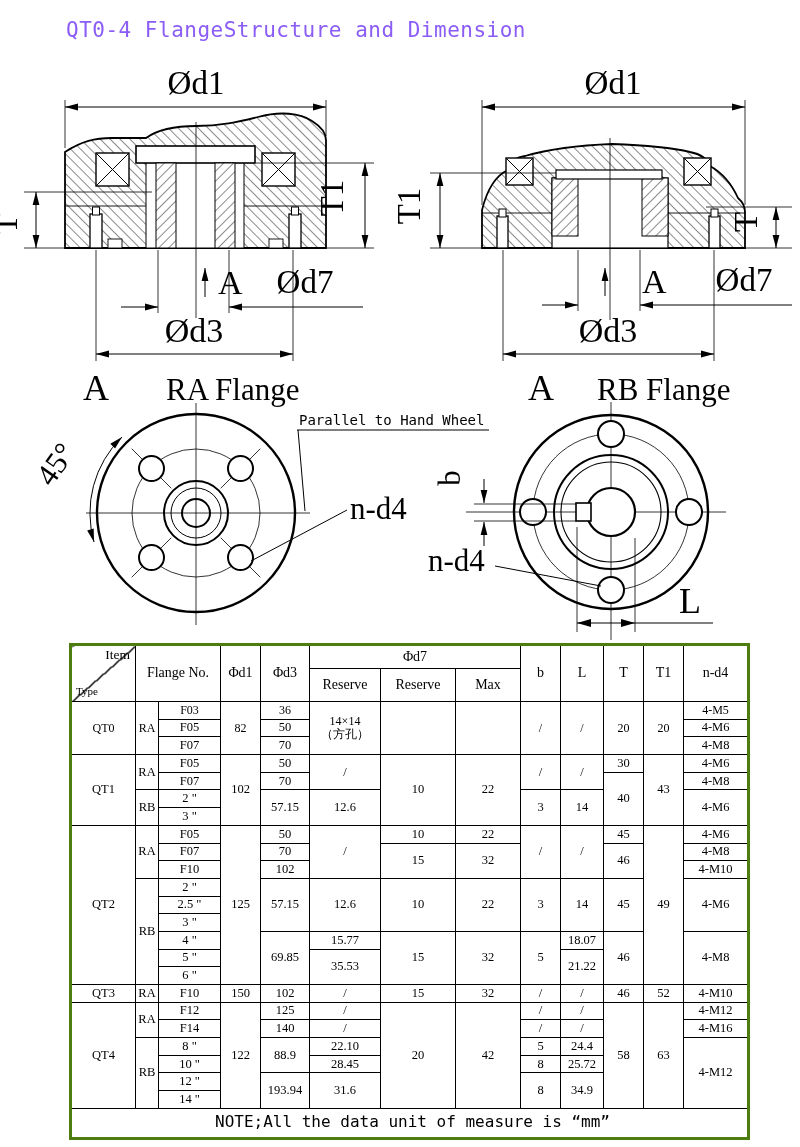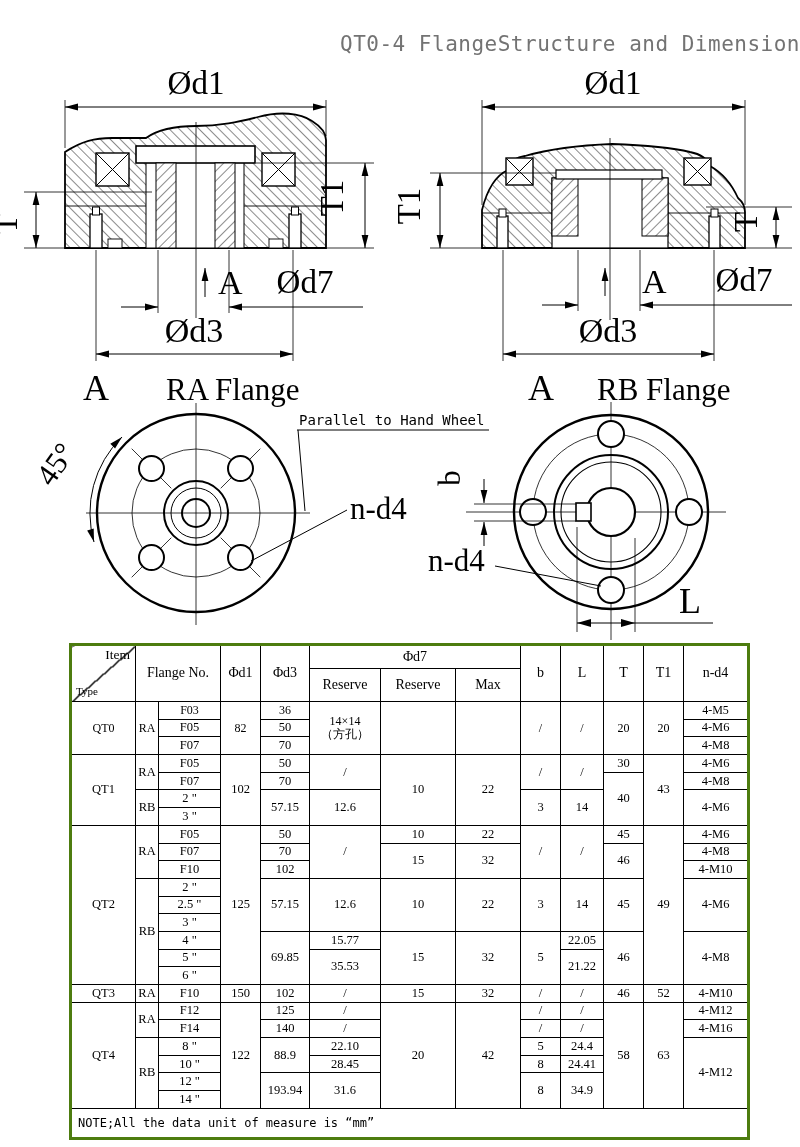--- a/index.html
+++ b/index.html
@@ -1,35 +1,35 @@
 <!DOCTYPE html>
 <html><head>
 <meta charset="utf-8">
 <style>
   html,body{margin:0;padding:0;background:#fff;}
   .page{position:relative;width:800px;height:1147px;background:#fff;color:#000;overflow:hidden;}
-  .title{position:absolute;top:32px;left:66px;width:734px;text-align:right;
-         font-family:"DejaVu Sans Mono",monospace;font-size:21px;letter-spacing:.5px;color:#737373;}
+  .title{position:absolute;top:18px;left:66px;width:734px;text-align:left;
+         font-family:"DejaVu Sans Mono",monospace;font-size:21px;letter-spacing:.5px;color:#8b5cf6;}
   svg text{fill:#000;stroke:none;}
   .serif{font-family:"Liberation Serif",serif;}
   .mono{font-family:"DejaVu Sans Mono",monospace;}
   
   .spec{position:absolute;left:69px;top:643px;width:679px;border-collapse:collapse;table-layout:fixed;
         font-family:"Liberation Serif",serif;color:#000;border:3px solid #4d7c0f;}
   .spec td,.spec th{border:1px solid #000;text-align:center;vertical-align:middle;padding:0;
         font-weight:normal;font-size:12.5px;line-height:1.05;overflow:hidden;}
   .spec thead tr.h1{height:24px;} .spec thead tr.h2{height:33px;}
   .spec thead th{font-size:14px;}
   .spec tbody tr{height:17.7px;}
   .spec .two td,.spec .two div{font-size:12px;}
   th.diag{position:relative;
       background:linear-gradient(to bottom right,#fff calc(50% - .7px),#000 calc(50% - .7px),#000 calc(50% + .7px),#fff calc(50% + .7px));}
   th.diag .itm{position:absolute;top:2px;right:5px;font-size:13.5px;}
   th.diag .typ{position:absolute;bottom:3px;left:4px;font-size:11px;}
-  tr.note td{text-align:left;font-family:"DejaVu Sans Mono",monospace;font-size:12px;height:24px;padding:2px 0 2px 6px;}
+  tr.note td{text-align:center;font-family:"DejaVu Sans Mono",monospace;font-size:16px;height:24px;padding:2px 0 2px 6px;}
 </style>
 </head>
 <body>
 
 <div class="page">
 
   <div class="title">QT0-4 FlangeStructure and Dimension</div>
 
   <svg width="800" height="640" viewBox="0 0 800 640" style="position:absolute;top:0;left:0;">
     <defs>
@@ -370,21 +370,21 @@
       <tr>
         <td>3 "</td>
       </tr>
       <tr>
         <td>4 "</td>
         <td rowspan="3">69.85</td>
         <td>15.77</td>
         <td rowspan="3">15</td>
         <td rowspan="3">32</td>
         <td rowspan="3">5</td>
-        <td>22.05</td>
+        <td>18.07</td>
         <td rowspan="3">46</td>
         <td rowspan="3">4-M8</td>
       </tr>
       <tr>
         <td>5 "</td>
         <td rowspan="2">35.53</td>
         <td rowspan="2">21.22</td>
       </tr>
       <tr>
         <td>6 "</td>
@@ -435,21 +435,21 @@
         <td rowspan="2">88.9</td>
         <td>22.10</td>
         <td>5</td>
         <td>24.4</td>
         <td rowspan="4">4-M12</td>
       </tr>
       <tr>
         <td>10 "</td>
         <td>28.45</td>
         <td>8</td>
-        <td>24.41</td>
+        <td>25.72</td>
       </tr>
       <tr>
         <td>12 "</td>
         <td rowspan="2">193.94</td>
         <td rowspan="2">31.6</td>
         <td rowspan="2">8</td>
         <td rowspan="2">34.9</td>
       </tr>
       <tr>
         <td>14 "</td>

